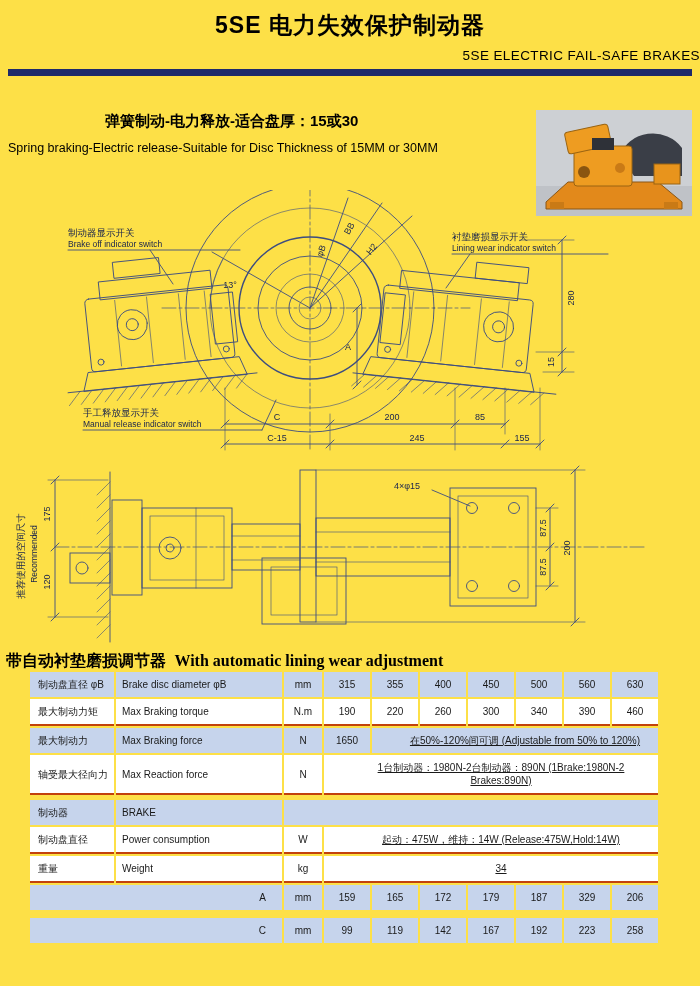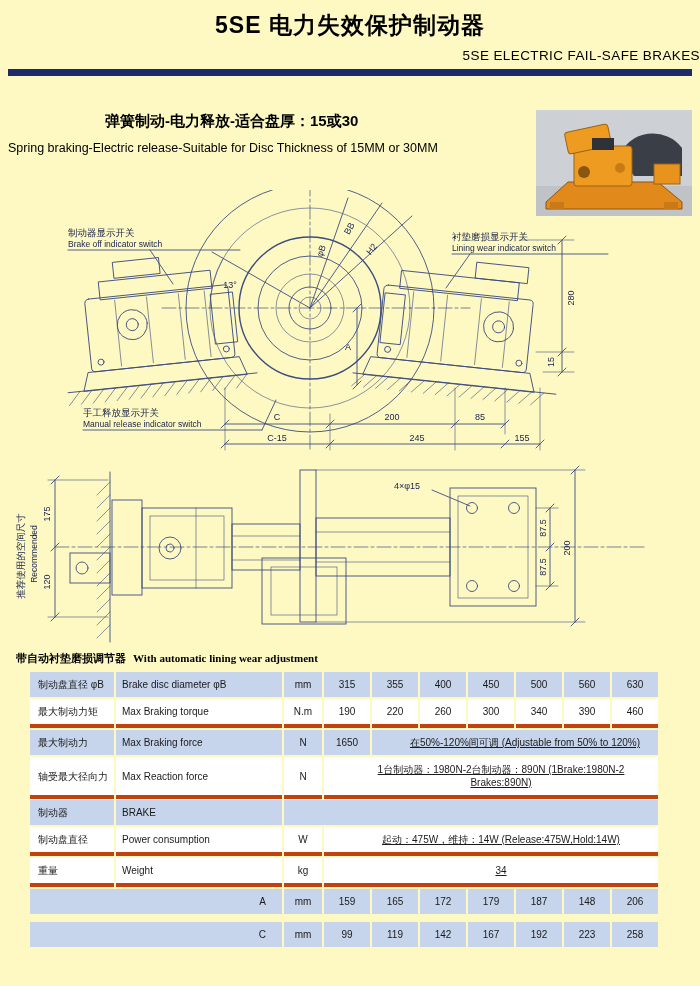--- a/index.html
+++ b/index.html
@@ -1,38 +1,38 @@
 <!DOCTYPE html>
 <html><head>
 <meta charset="utf-8">
 <style>
   * { margin:0; padding:0; box-sizing:border-box; }
   html,body { background:#ffffff; }
   body { font-family:"Liberation Sans","DejaVu Sans",sans-serif; color:#111; }
-  .page { position:relative; width:700px; height:986px; background:#fef9c3; overflow:hidden; margin:0 auto; }
+  .page { position:relative; width:700px; height:986px; background:#fde047; overflow:hidden; margin:0 auto; }
 
   .title-cn { text-align:center; font-size:23px; font-weight:bold; padding-top:10px; letter-spacing:1px; color:#000; }
   .title-en { text-align:right; font-size:13.5px; font-weight:normal; margin-top:7px; letter-spacing:.4px; color:#000;padding-left:28px; }
   .rule { position:absolute; left:8px; right:8px; top:69px; height:7px; background:#1e2b6a; }
 
   .intro { position:absolute; top:112px; left:8px; width:520px; }
   .intro-cn { font-size:15px; font-weight:bold; margin-left:97px; color:#000; }
   .intro-en { font-size:12.5px; margin-top:10px; color:#000; }
 
   .photo { position:absolute; top:110px; right:8px; width:156px; height:106px; }
 
   .drawing { position:absolute; left:0; top:190px; }
 
-  .note { position:absolute; left:16px; top:651px; font-size:11px; font-weight:bold; color:#000; }
+  .note { position:absolute; left:6px; top:651px; font-size:16px; font-weight:bold; color:#000; }
   .note .en { font-family:"Liberation Serif",serif; margin-left:4px; }
 
   table.spec { position:absolute; left:28px; border-collapse:separate; border-spacing:2px; table-layout:fixed; font-size:10px; color:#1a1a1a; }
   .spec td { padding:6px 4px; vertical-align:middle; line-height:13px; }
   .spec tr.blue td { background:#c6d4ec; }
-  .spec tr.white td { background:#fff; border-bottom:4px solid #c2410c; }
+  .spec tr.white td { background:#fff; border-bottom:2px solid #c2410c; }
   .spec td.cn { text-align:left; padding-left:8px; }
   .spec td.en { text-align:left; padding-left:6px; }
   .spec td.unit { text-align:center; }
   .spec td.v { text-align:center; }
   .spec td.vspan { text-align:center; padding-left:24px;text-decoration:underline; }
   .spec td.rlabel { text-align:right; padding-right:16px; }
   .spec tr.spacer td { background:transparent; border:0; padding:0; height:4px; }
 </style>
 </head>
 <body>
@@ -308,21 +308,21 @@
         <td class="vspan" colspan="7">34</td>
       </tr>
       <tr class="blue">
         <td class="rlabel" colspan="2">A</td>
         <td class="unit">mm</td>
         <td class="v">159</td>
         <td class="v">165</td>
         <td class="v">172</td>
         <td class="v">179</td>
         <td class="v">187</td>
-        <td class="v">148</td>
+        <td class="v">329</td>
         <td class="v">206</td>
       </tr>
       <tr class="spacer">
           <td colspan="10"></td>
         </tr>
       <tr class="blue">
         <td class="rlabel" colspan="2">C</td>
         <td class="unit">mm</td>
         <td class="v">99</td>
         <td class="v">119</td>

